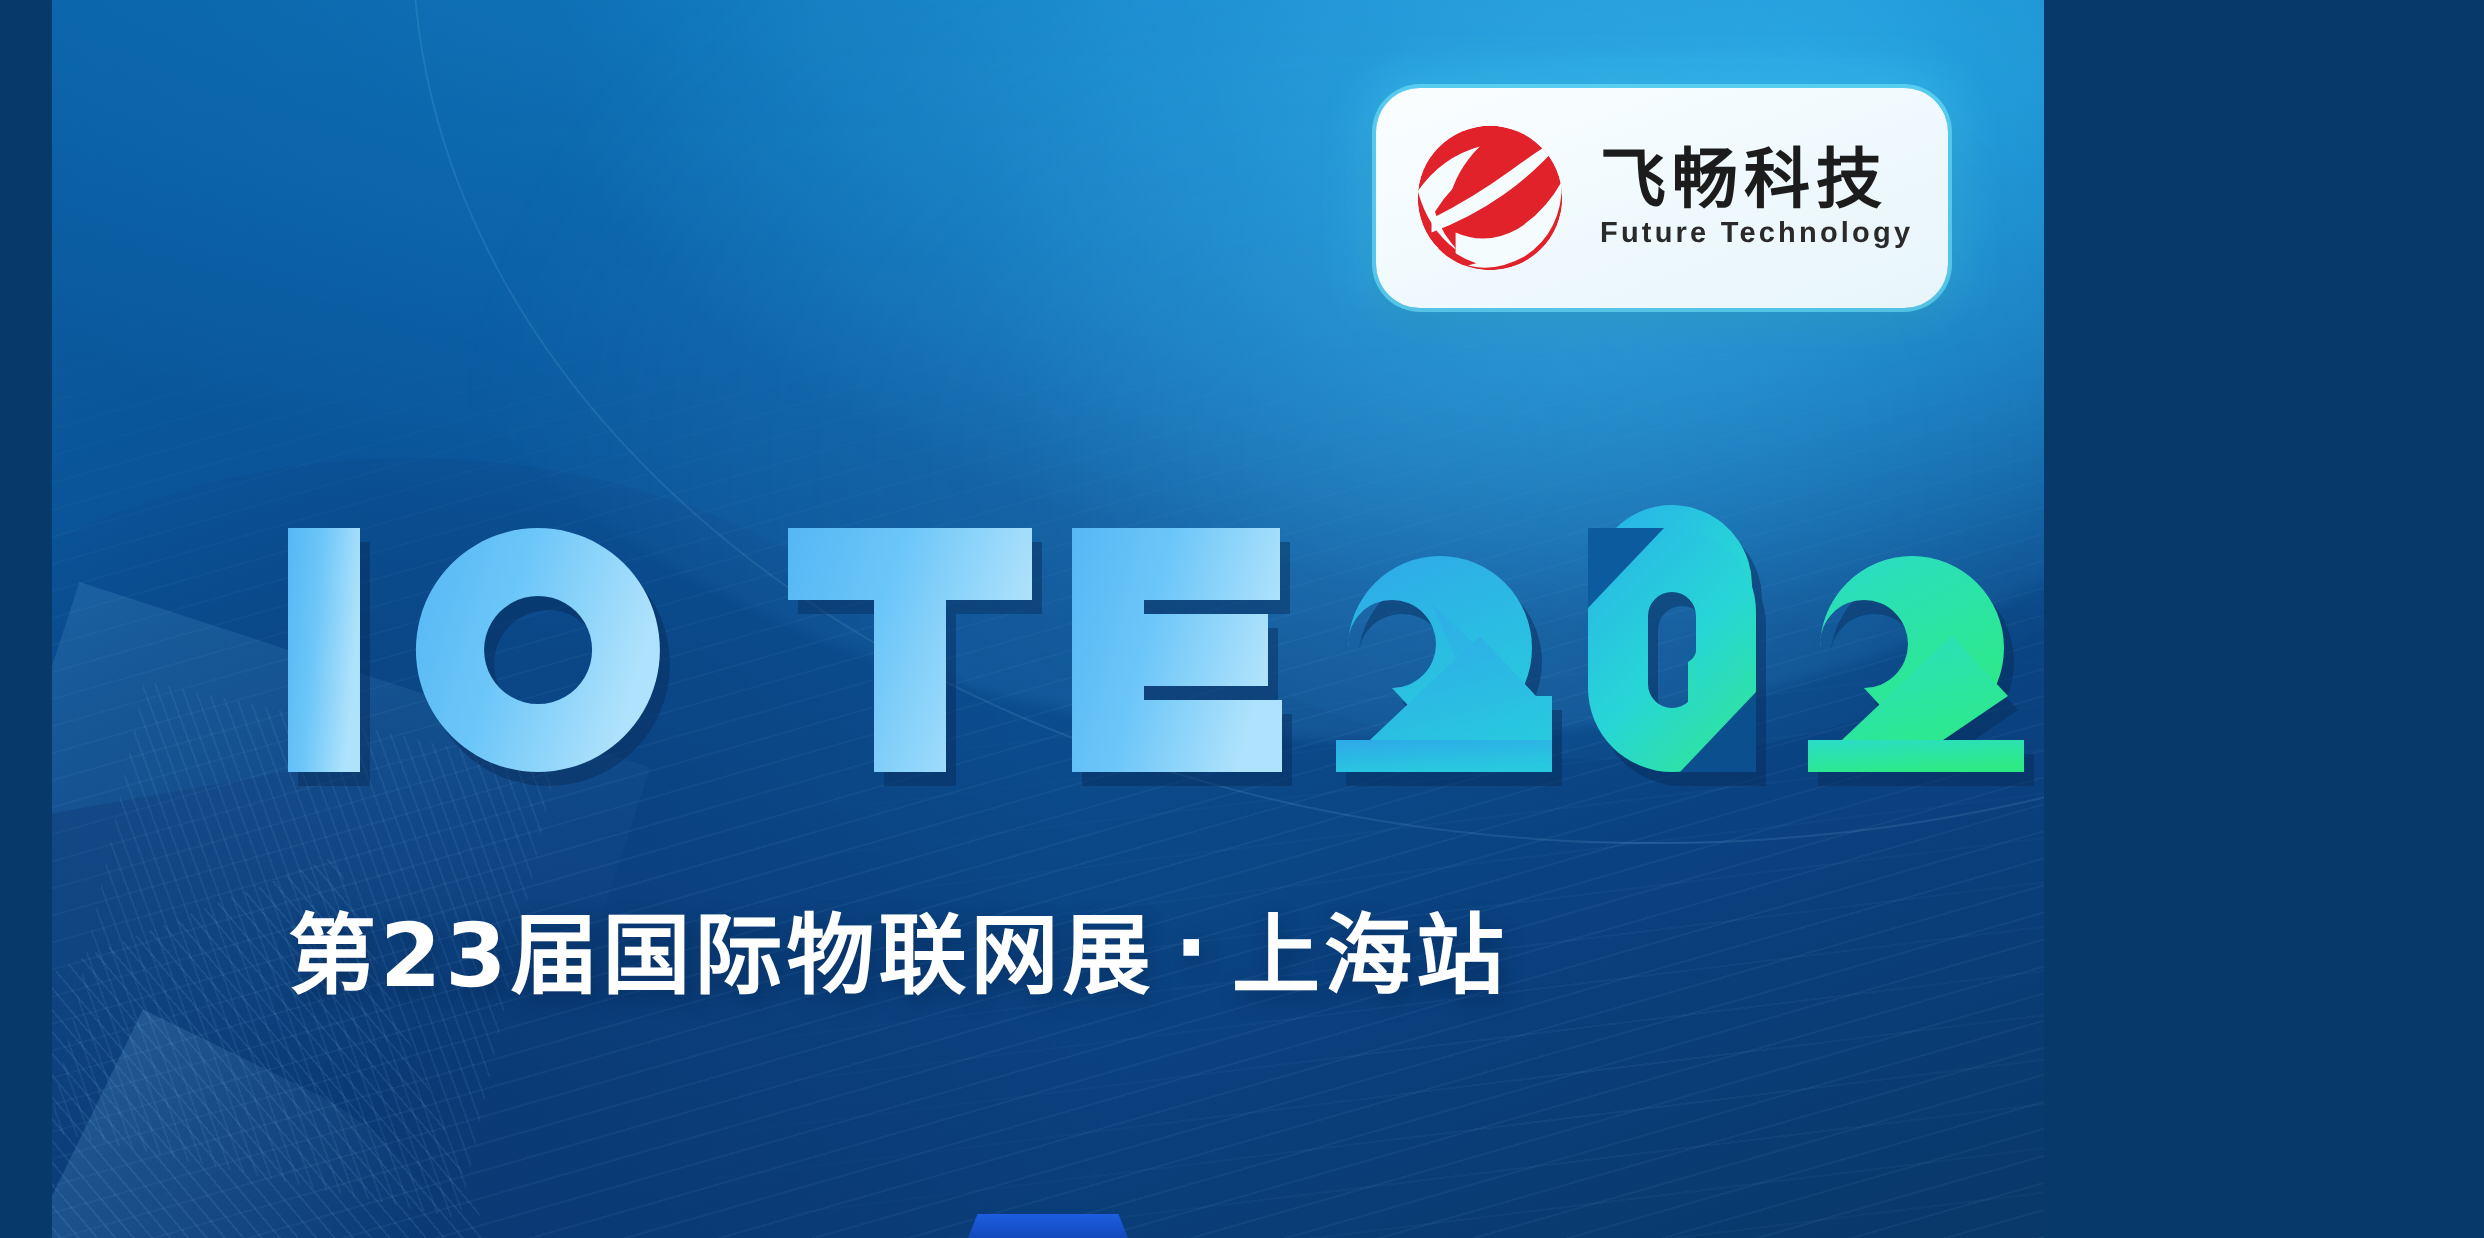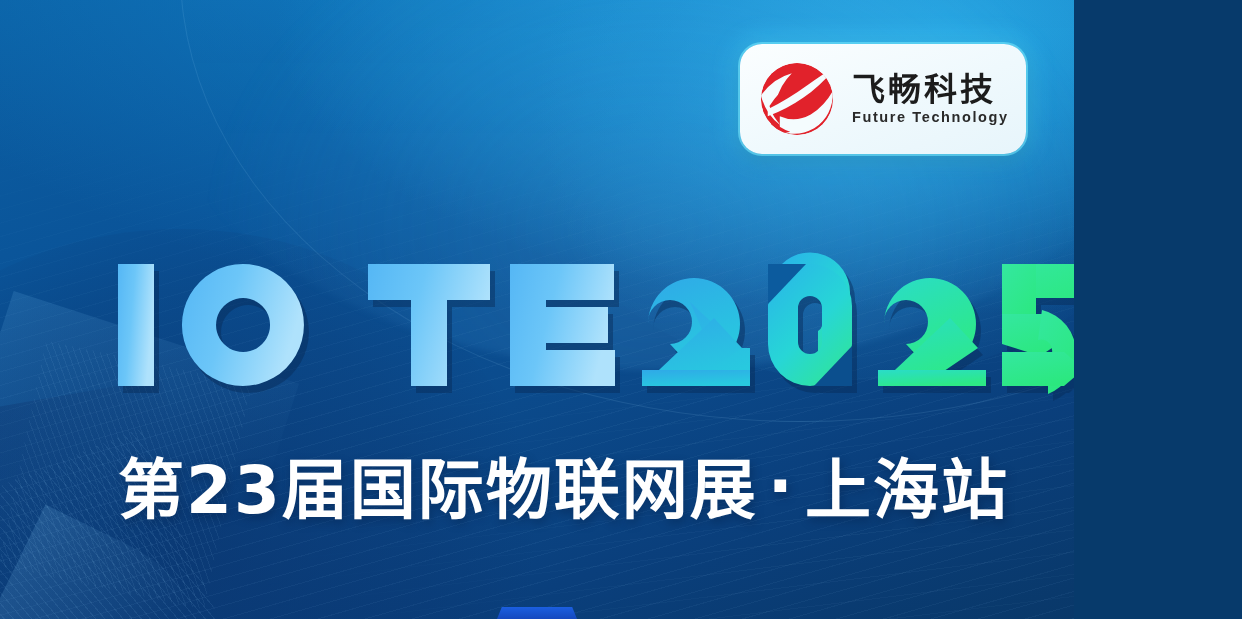--- a/index.html
+++ b/index.html
@@ -1,26 +1,27 @@
 <!DOCTYPE html>
 <html lang="zh-CN"><head>
 <meta charset="utf-8">
 <title>IOTE 2025 Banner</title>
 <style>
   html,body{margin:0;padding:0;background:#073a6b;}
   body{font-family:"Liberation Sans","DejaVu Sans",sans-serif;}
 
   .banner{
     position:relative;
-    width:1074px;height:619px;
+    width:996px;height:619px;
     overflow:hidden;
     background:
       radial-gradient(120% 90% at 88% 4%,  #22A3E0 0%, rgba(34,163,224,0) 52%),
       radial-gradient(140% 120% at 62% -18%, #1184CC 0%, rgba(17,132,204,0) 58%),
       linear-gradient(160deg, #0B5FA3 0%, #0A5499 28%, #0B4C8E 55%, #0A3F7C 78%, #093869 100%);
+    margin-left: 26px;
   }
 
   
   .bg-sphere{
     position:absolute;
     left:130px;top:-330px;
     width:1060px;height:700px;
     border-radius:50%;
     background:radial-gradient(60% 70% at 50% 80%, rgba(90,185,240,.20) 0%, rgba(70,165,230,.10) 45%, rgba(60,150,220,0) 72%);
     filter:blur(3px);
@@ -144,21 +145,21 @@
   .title-row{
     position:absolute;left:118px;top:252px;
     display:flex;align-items:flex-start;
   }
   .title-row svg{display:block;filter:drop-shadow(5px 7px 0 rgba(6,42,86,.45));}
 
   
   .subtitle{
     position:absolute;left:118px;top:455px;
     font-family:"DejaVu Sans","Liberation Sans",sans-serif;
-    font-size:66px;font-weight:700;
+    font-size:44px;font-weight:700;
     color:#FFFFFF;
     letter-spacing:2px;
     line-height:1.08;
     white-space:nowrap;
     text-shadow:2px 4px 10px rgba(4,32,70,.45);
   }
   .subtitle .sep{
     display:inline-block;
     padding:0 10px;
     transform:translateY(-4px);

